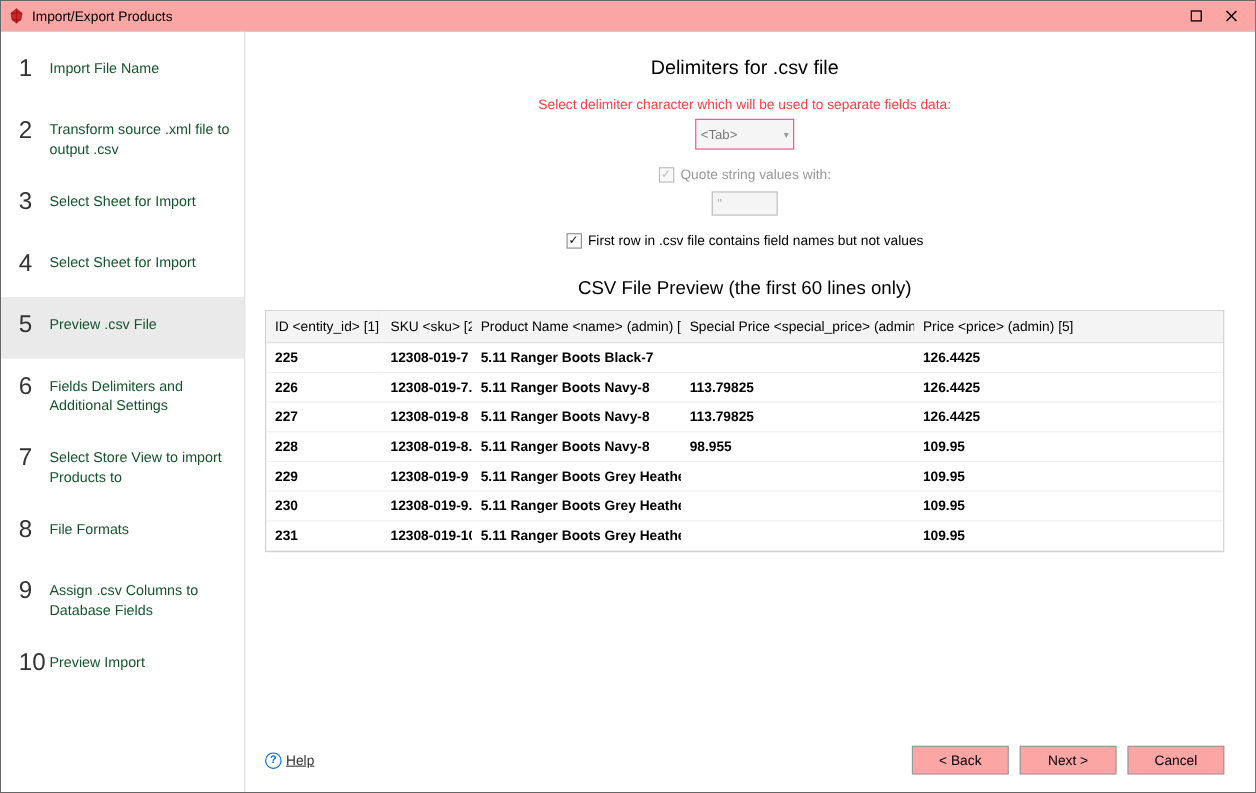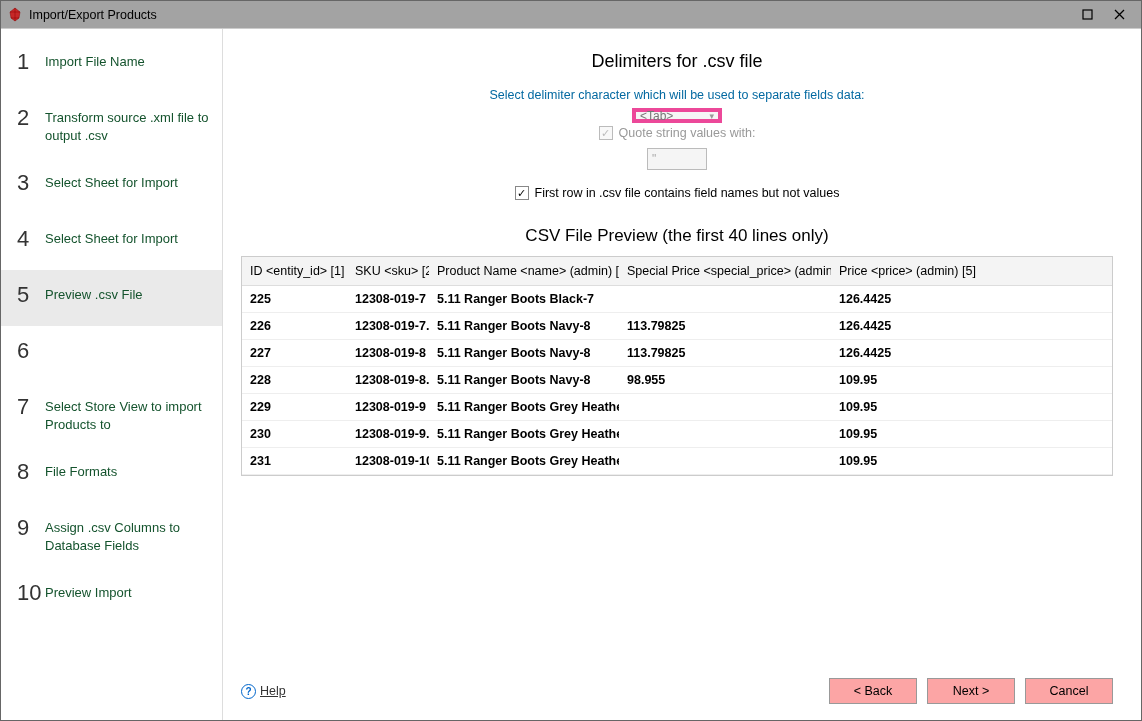--- a/index.html
+++ b/index.html
@@ -12,21 +12,21 @@
   height: 721px;
   overflow: hidden;
   border: 1px solid #666;
 }
 .titlebar {
   height: 28px;
   display: flex;
   align-items: center;
   padding: 0 6px;
   border-bottom: 1px solid #ccc;
-  background: #a3a3a3;
+  background: #fca5a5;
 }
 .titlebar .app-icon {
   width: 16px; height: 16px;
   margin-right: 6px;
 }
 .titlebar .title { flex: 1; font-size: 12.5px; }
 .titlebar .win-controls { display: flex; gap: 0; }
 .titlebar .win-btn {
   width: 32px; height: 22px;
   display: flex; align-items: center; justify-content: center;
@@ -75,35 +75,35 @@
   position: relative;
   align-items: center;
 }
 .main h1 {
   font-size: 18px;
   font-weight: 400;
   margin-bottom: 16px;
 }
 .subtext {
   font-size: 12.5px;
-  color: #0369a1;
+  color: #ef4444;
   margin-bottom: 6px;
 }
 .select-dropdown {
   width: 90px;
-  height: 15px;
-  border: 4px solid #ec4899;
+  height: 28px;
+  border: 1px solid #ec4899;
   background: #f5f5f5;
   font-size: 12px;
   padding: 0 4px;
   color: #777;
   display: flex;
   align-items: center;
   justify-content: space-between;
-  margin-bottom: 3px;
+  margin-bottom: 16px;
 }
 .select-dropdown .chev { font-size: 9px; color: #999; }
 .check-row {
   display: flex;
   align-items: center;
   gap: 6px;
   margin-bottom: 8px;
   font-size: 12.5px;
 }
 .check-row.disabled { color: #999; }
@@ -237,20 +237,21 @@
       <div class="step">
         <div class="step-num">4</div>
         <div class="step-label">Select Sheet for Import</div>
       </div>
       <div class="step active">
         <div class="step-num">5</div>
         <div class="step-label">Preview .csv File</div>
       </div>
       <div class="step">
         <div class="step-num">6</div>
+        <div class="step-label">Fields Delimiters and Additional Settings</div>
       </div>
       <div class="step">
         <div class="step-num">7</div>
         <div class="step-label">Select Store View to import Products to</div>
       </div>
       <div class="step">
         <div class="step-num">8</div>
         <div class="step-label">File Formats</div>
       </div>
       <div class="step">
@@ -275,21 +276,21 @@
       <span class="checkbox">✓</span>
       <span>Quote string values with:</span>
     </div>
     <input class="quote-input" disabled="" value="&quot;" style="">
 
     <div class="check-row">
       <span class="checkbox">✓</span>
       <span>First row in .csv file contains field names but not values</span>
     </div>
 
-    <div class="section-h">CSV File Preview (the first 40 lines only)</div>
+    <div class="section-h">CSV File Preview (the first 60 lines only)</div>
 
     <div class="preview-wrap">
       <table class="preview">
         <colgroup>
           <col style="width:105px">
             <col style="width:82px">
             <col style="width:190px">
             <col style="width:212px">
             <col>
         </colgroup>

